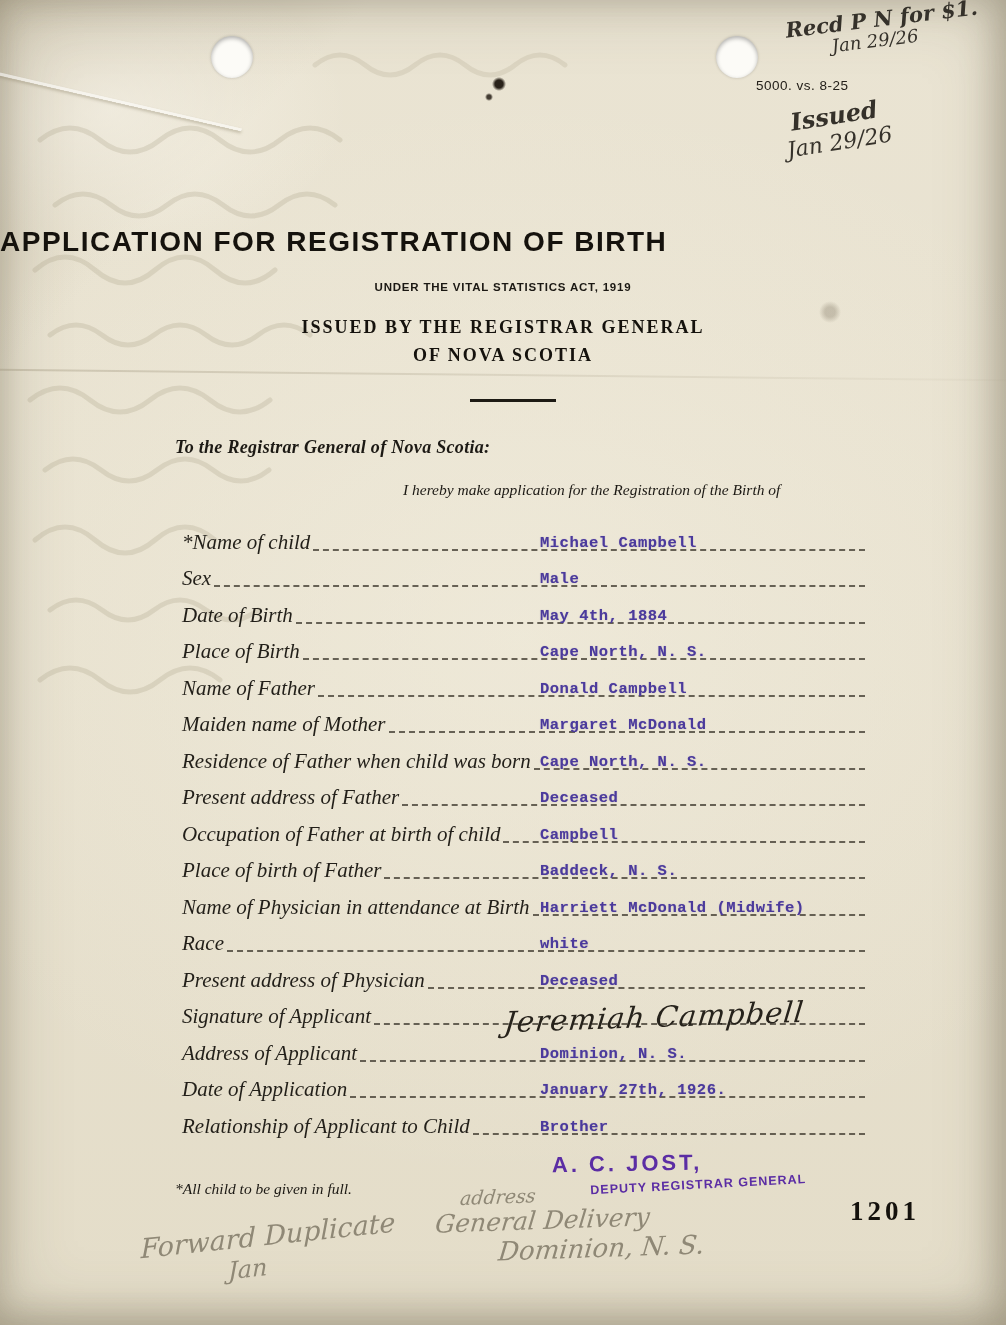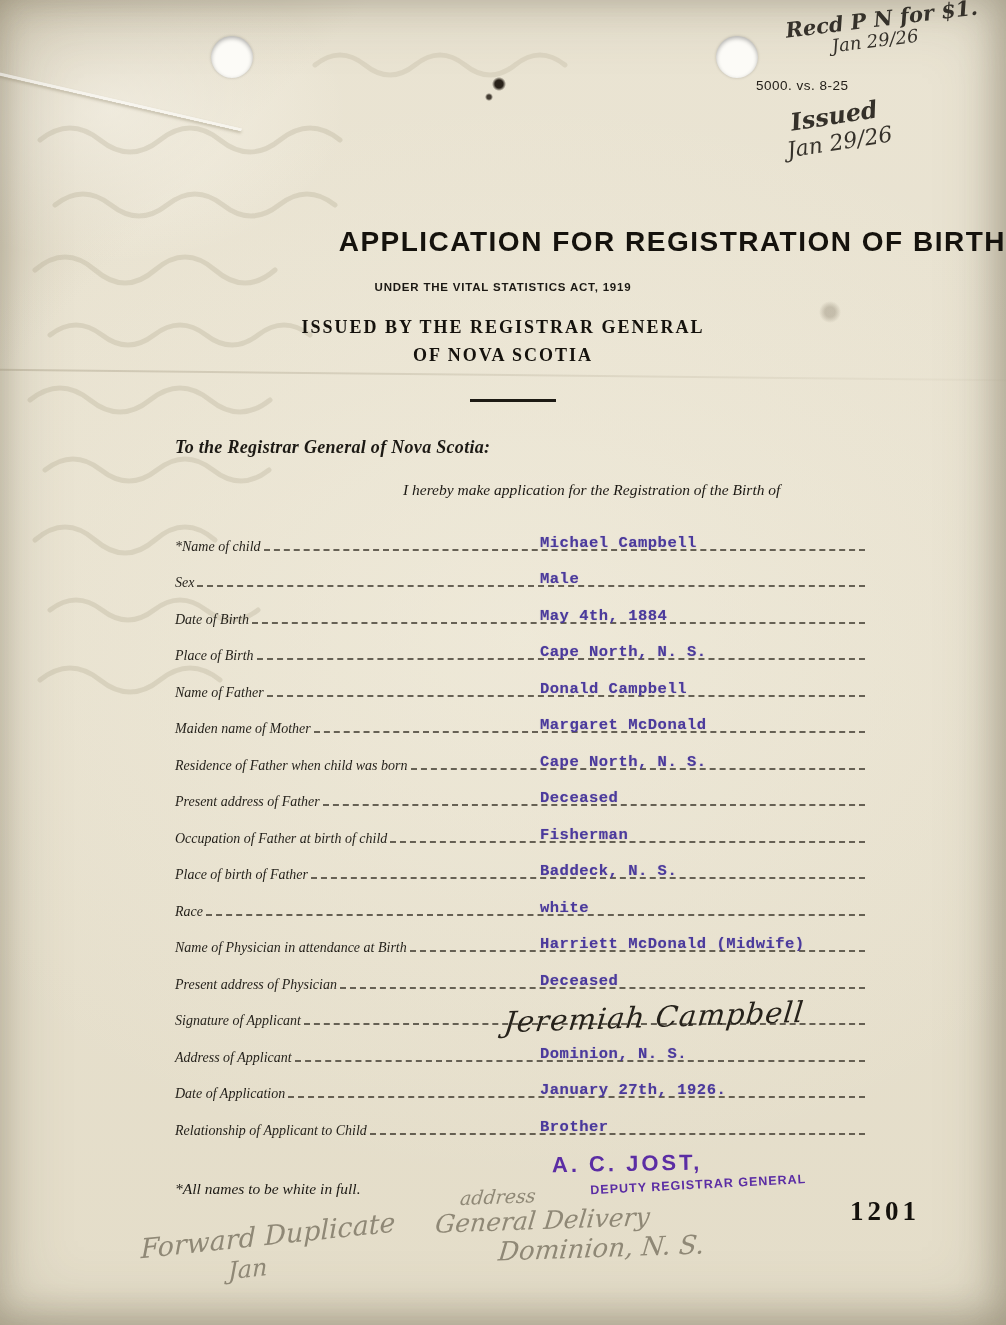--- a/index.html
+++ b/index.html
@@ -35,34 +35,34 @@
   .print-code { left:756px; top:78px; font-family:"Liberation Sans", sans-serif; font-size:13.5px; letter-spacing:0.5px; color:#24201a; }
 
   .ink { color:#35312a; font-family:"DejaVu Serif", serif; font-style:italic; }
   .note-recd { left:786px; top:6px; transform:rotate(-7deg); }
   .note-recd .l1 { font-size:21px; font-weight:bold; }
   .note-recd .l2 { font-size:18px; margin-left:44px; margin-top:-2px; }
   .note-issued { left:792px; top:100px; transform:rotate(-9deg); }
   .note-issued .l1 { font-size:24px; font-weight:bold; }
   .note-issued .l2 { font-size:22px; margin-left:-8px; }
 
-  .title { left:0; right:0; top:226px; text-align:right; font-family:"Liberation Sans", sans-serif;
+  .title { left:0; right:0; top:226px; text-align:left; font-family:"Liberation Sans", sans-serif;
            font-weight:bold; font-size:28px; letter-spacing:1.5px; color:#15120d; }
   .subtitle { left:0; right:0; top:281px; text-align:center; font-family:"Liberation Sans", sans-serif;
               font-weight:bold; font-size:11.5px; letter-spacing:0.8px; color:#1b1813; }
   .issuer { left:0; right:0; top:313px; text-align:center; font-family:"Liberation Serif", serif;
             font-weight:bold; font-size:18px; letter-spacing:2px; line-height:28px; color:#15120d; }
   .divider { left:470px; top:399px; width:86px; border-top:3px solid #1d1a14; }
 
   .salutation { left:175px; top:437px; font-weight:bold; font-style:italic; font-size:18px; letter-spacing:0.3px; }
   .intro { left:403px; top:481px; font-style:italic; font-size:15.5px; }
 
   .fields { left:175px; top:520px; width:690px; }
   .frow { position:relative; display:flex; align-items:flex-end; height:36.5px; }
-  .flabel { font-style:italic; font-size:14px; color:#221f19; white-space:nowrap; padding:0 3px 2px 0; }
+  .flabel { font-style:italic; font-size:21px; color:#221f19; white-space:nowrap; padding:0 3px 2px 0;margin-left:7px; }
   .dots { flex:1; border-bottom:2px dashed rgba(58,52,42,0.75); margin-bottom:6px; }
   .fvalue { position:absolute; left:365px; bottom:5px; white-space:nowrap;
             font-family:Liberation Mono, monospace; font-weight:bold; font-size:15.5px;
             color:#4b3a9c; letter-spacing:0.5px; text-shadow:0 0 1px rgba(75,58,156,0.45); }
   .fvalue.script { font-family:"DejaVu Serif", serif; font-weight:normal; font-style:italic;
                    font-size:29px; color:#26221b; letter-spacing:1px; left:330px; bottom:-3px;
                    transform:skewX(-8deg) rotate(-2deg); text-shadow:none; }
 
   .footnote { left:175px; top:1180px; font-style:italic; font-size:15.5px; }
 
@@ -168,38 +168,38 @@
       <span class="fvalue">Cape North, N. S.</span>
     </div>
     <div class="frow">
       <span class="flabel">Present address of Father</span>
         <span class="dots"></span>
       <span class="fvalue">Deceased</span>
     </div>
     <div class="frow">
       <span class="flabel">Occupation of Father at birth of child</span>
         <span class="dots"></span>
-      <span class="fvalue">Fisherman</span>
+      <span class="fvalue">Campbell</span>
     </div>
     <div class="frow">
       <span class="flabel">Place of birth of Father</span>
         <span class="dots"></span>
       <span class="fvalue">Baddeck, N. S.</span>
     </div>
     <div class="frow">
+      <span class="flabel">Name of Physician in attendance at Birth</span>
+        <span class="dots"></span>
+      <span class="fvalue">Harriett McDonald (Midwife)</span>
+    </div>
+    <div class="frow">
       <span class="flabel">Race</span>
         <span class="dots"></span>
       <span class="fvalue">white</span>
     </div>
     <div class="frow">
-      <span class="flabel">Name of Physician in attendance at Birth</span>
-        <span class="dots"></span>
-      <span class="fvalue">Harriett McDonald (Midwife)</span>
-    </div>
-    <div class="frow">
       <span class="flabel">Present address of Physician</span>
         <span class="dots"></span>
       <span class="fvalue">Deceased</span>
     </div>
     <div class="frow">
       <span class="flabel">Signature of Applicant</span>
         <span class="dots"></span>
       <span class="fvalue script">Jeremiah Campbell</span>
     </div>
     <div class="frow">
@@ -212,21 +212,21 @@
         <span class="dots"></span>
       <span class="fvalue">January 27th, 1926.</span>
     </div>
     <div class="frow">
       <span class="flabel">Relationship of Applicant to Child</span>
         <span class="dots"></span>
       <span class="fvalue">Brother</span>
     </div>
   </div>
 
-  <div class="abs footnote">*All names to be white in full.</div>
+  <div class="abs footnote">*All child to be given in full.</div>
 
   <div class="abs stamp">
     <div class="s-name">A. C. JOST,</div>
     <div class="s-title">DEPUTY REGISTRAR GENERAL</div>
   </div>
 
   <div class="abs file-number">1201</div>
 
   <div class="abs pencil pencil-bl">
     <div class="l1">Forward Duplicate</div>

